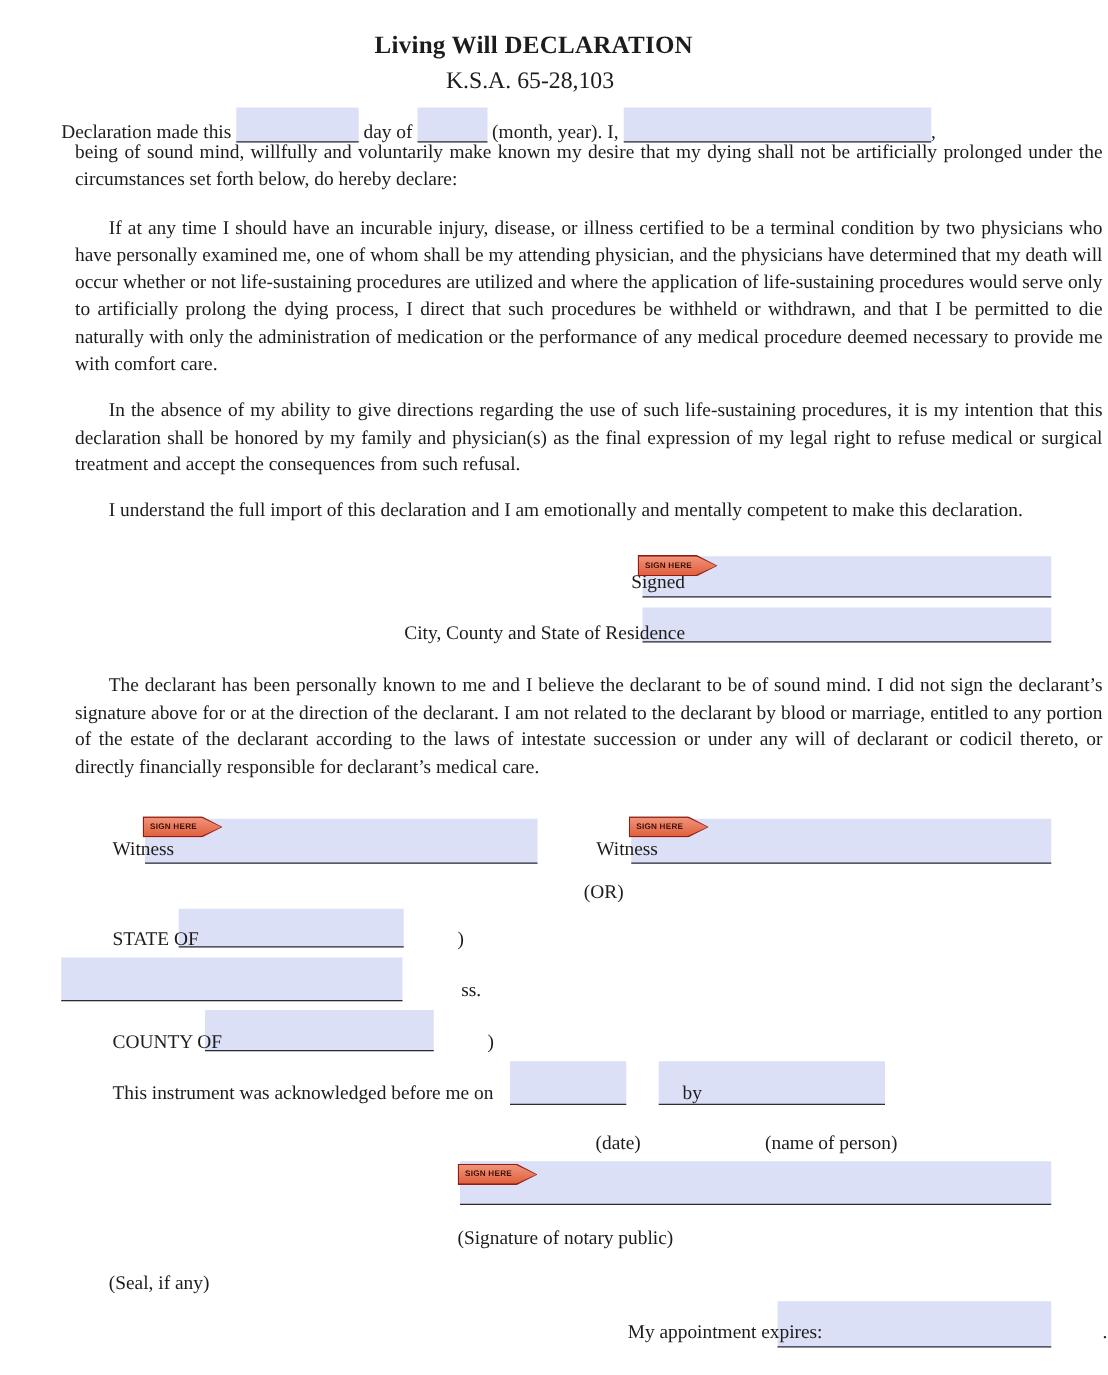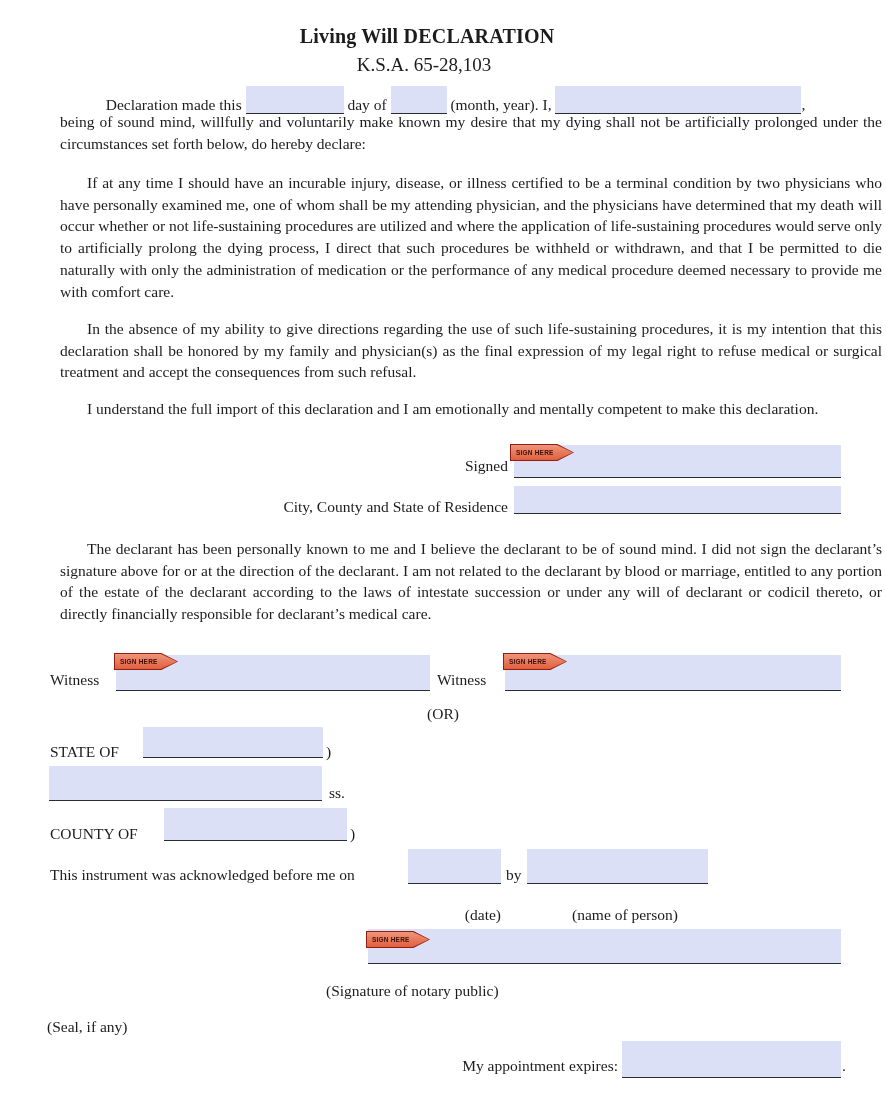--- a/index.html
+++ b/index.html
@@ -30,40 +30,40 @@
     position: absolute; top: 54px; left: 0; width: 848px;
     text-align: center; font-size: 19px;
   }
   .para {
     position: absolute; left: 22px; width: 822px;
     font-size: 15.5px; line-height: 21.7px; text-align: justify; margin-left: 38px;
   }
   .indent { text-indent: 27px; }
   .intro-line {
     position: absolute; left: 22px; top: 86px; width: 840px;
-    font-size: 15.5px; line-height: 28px; white-space: nowrap; text-align: center;
+    font-size: 15.5px; line-height: 28px; white-space: nowrap;
   }
   .intro-lead { margin-left: 27px; }
   .field {
     position: absolute;
     background: var(--field-fill);
     border-bottom: 1.5px solid var(--field-underline);
     box-sizing: border-box;
   }
   .inline-field {
     position: static;
     display: inline-block;
     height: 28px;
     vertical-align: -4px;
     background: var(--field-fill);
     border-bottom: 1.5px solid var(--field-underline);
     box-sizing: border-box;
   }
   .label {
-    position: absolute; font-size: 15.5px; line-height: 20px; white-space: nowrap;
+    position: absolute; font-size: 15.5px; line-height: 20px; white-space: nowrap; padding-left: 40px;
   }
   .label.right { text-align: right; }
   .label.center { text-align: center; }
   .sign-tab { position: absolute; width: 64px; height: 17px; z-index: 3; cursor: pointer; }
   .tab-outer {
     position: absolute; inset: 0; background: var(--tab-border);
     clip-path: polygon(0 0, 74% 0, 100% 50%, 74% 100%, 0 100%);
   }
   .tab-inner {
     position: absolute; inset: 1px;
@@ -144,21 +144,21 @@
 
   <div class="field" style="left:164px; top:808px; width:183px; height:33px;"></div>
   <div class="label" style="left:50px; top:824px;">COUNTY OF</div>
   <div class="label" style="left:350px; top:824px;">)</div>
 
   <div class="field" style="left:408px; top:849px; width:93px; height:35px;"></div>
   <div class="field" style="left:527px; top:849px; width:181px; height:35px;"></div>
   <div class="label" style="left:50px; top:865px;">This instrument was acknowledged before me on</div>
   <div class="label" style="left:506px; top:865px;">by</div>
 
-  <div class="label center" style="left:408px; top:905px; width:93px;text-align:right;">(date)</div>
+  <div class="label center" style="left:408px; top:905px; width:93px;">(date)</div>
   <div class="label center" style="left:527px; top:905px; width:196px;">(name of person)</div>
 
   <div class="field" style="left:368px; top:929px; width:473px; height:35px;"></div>
   <div class="sign-tab" style="left:366px; top:931px;">
     <div class="tab-outer"></div>
     <div class="tab-inner">
         <span class="tab-label">SIGN HERE</span>
       </div>
   </div>
   <div class="label" style="left:326px; top:981px;">(Signature of notary public)</div>

